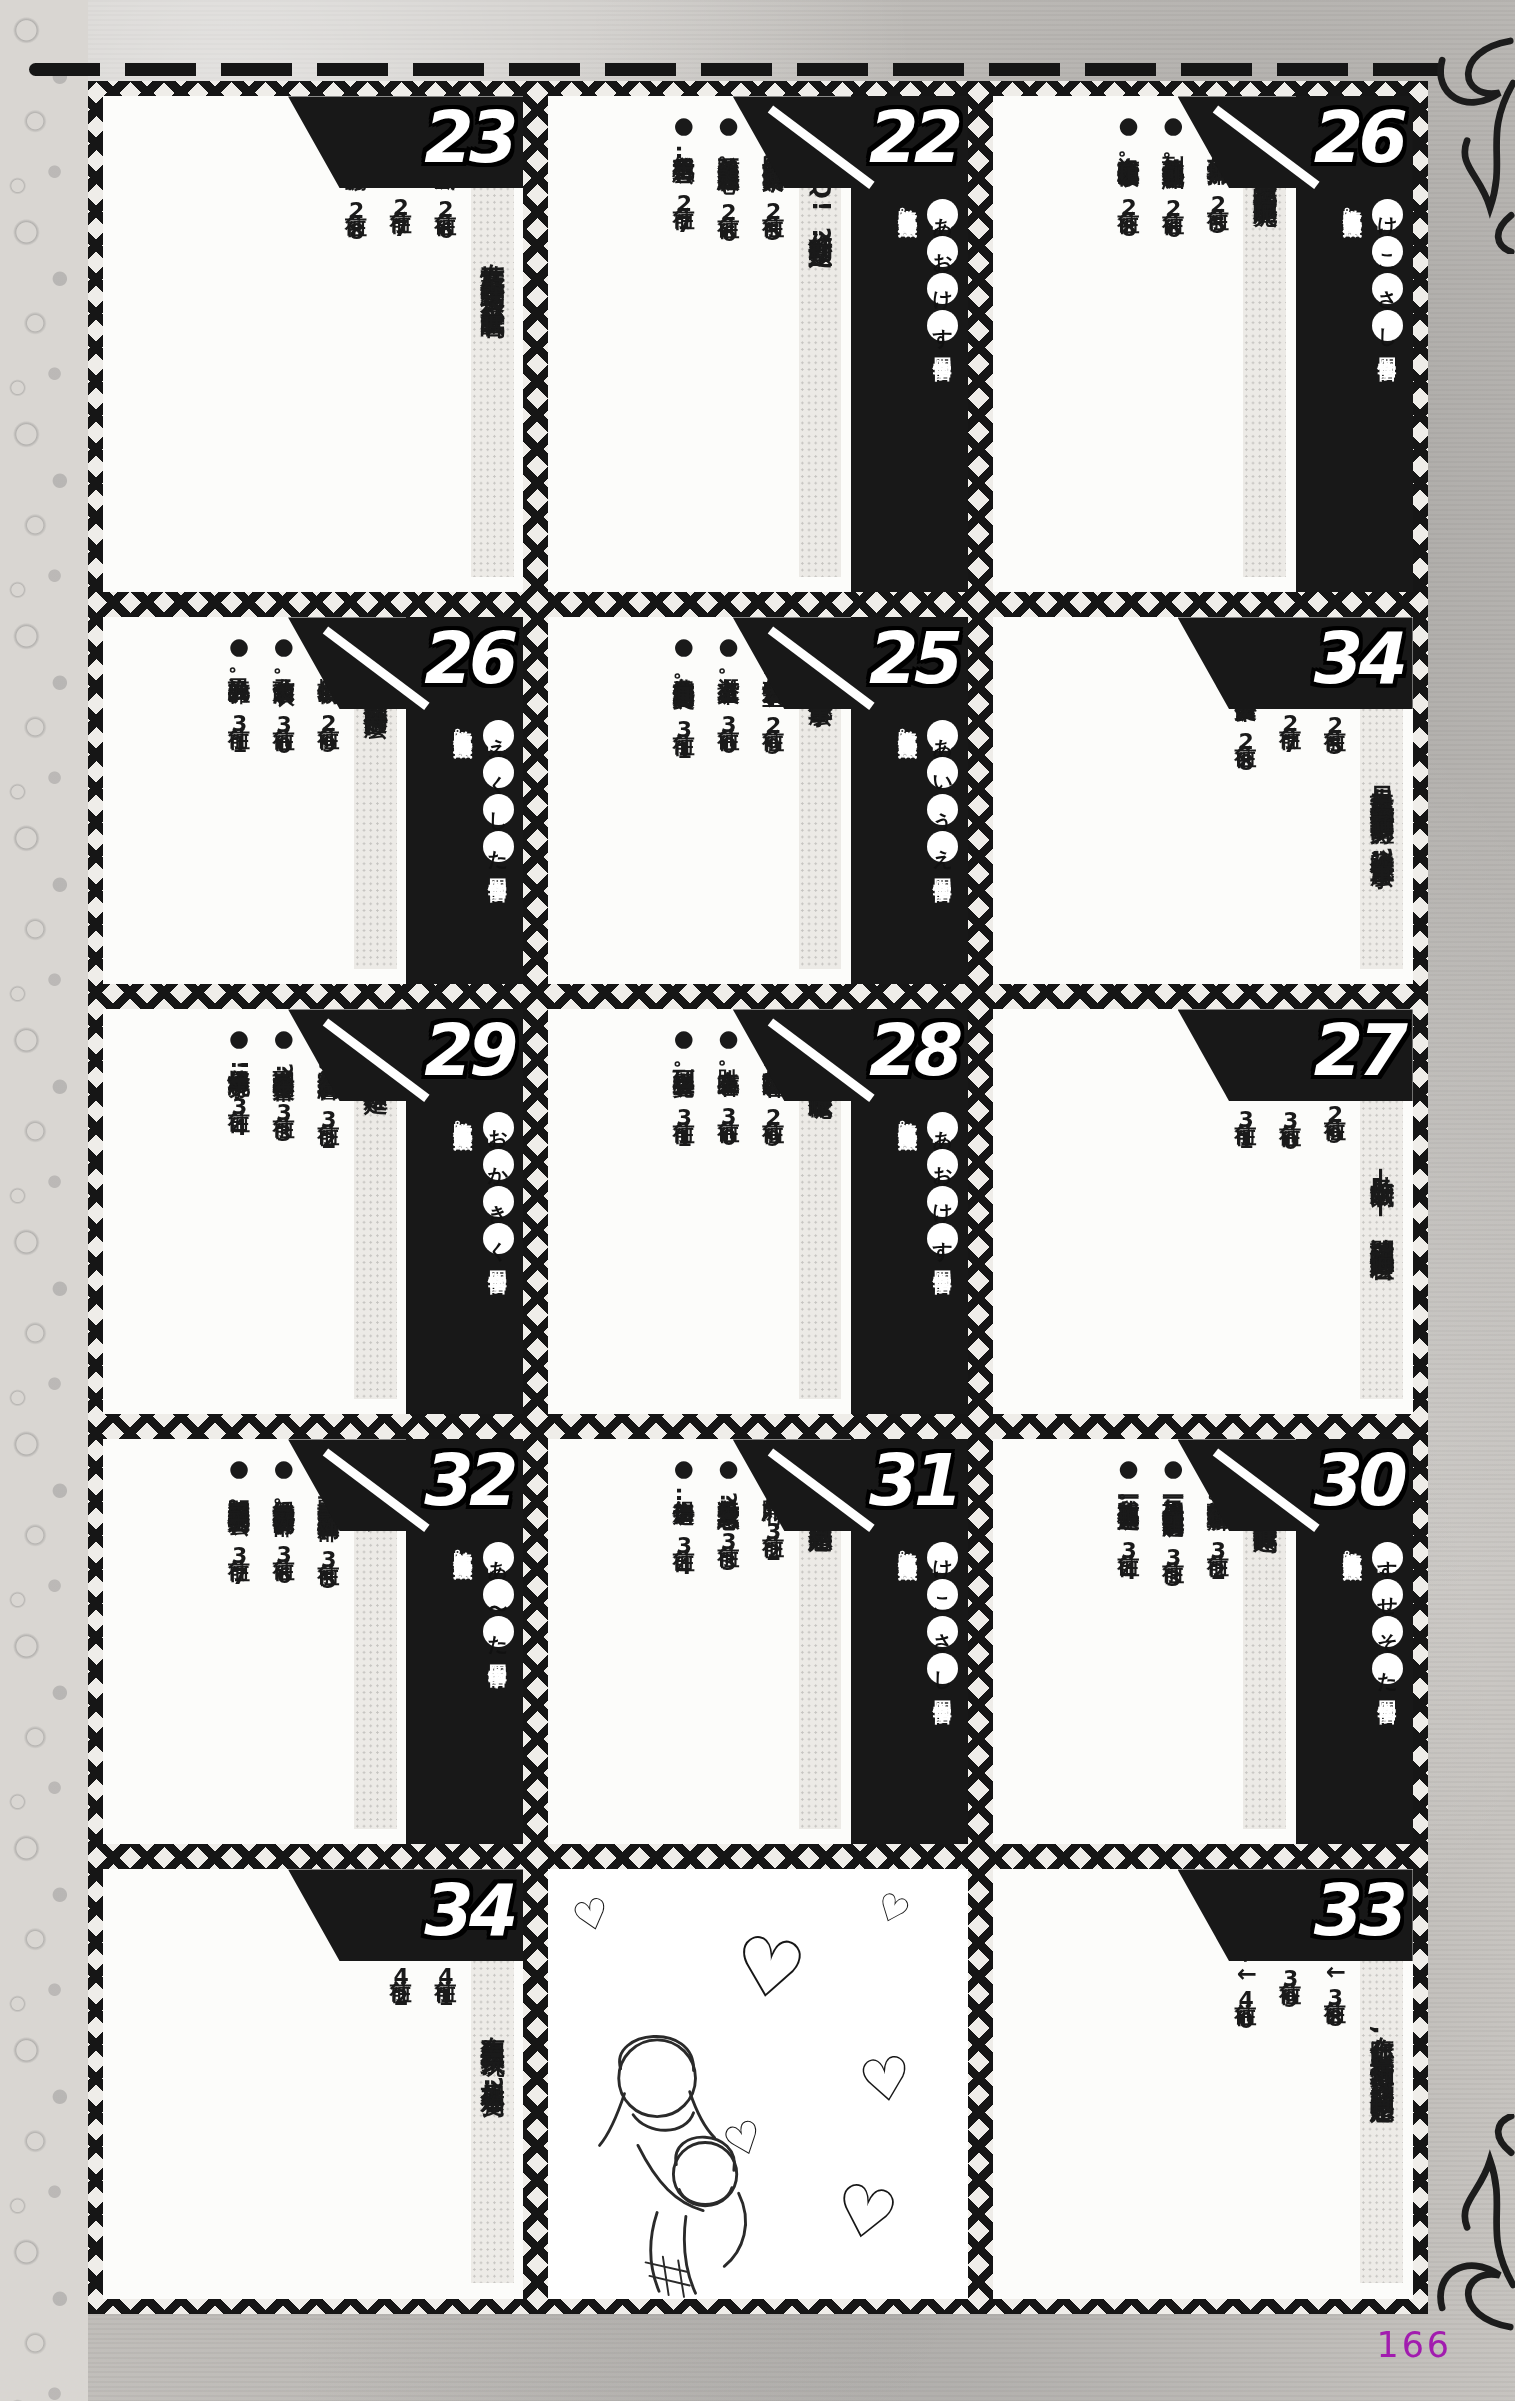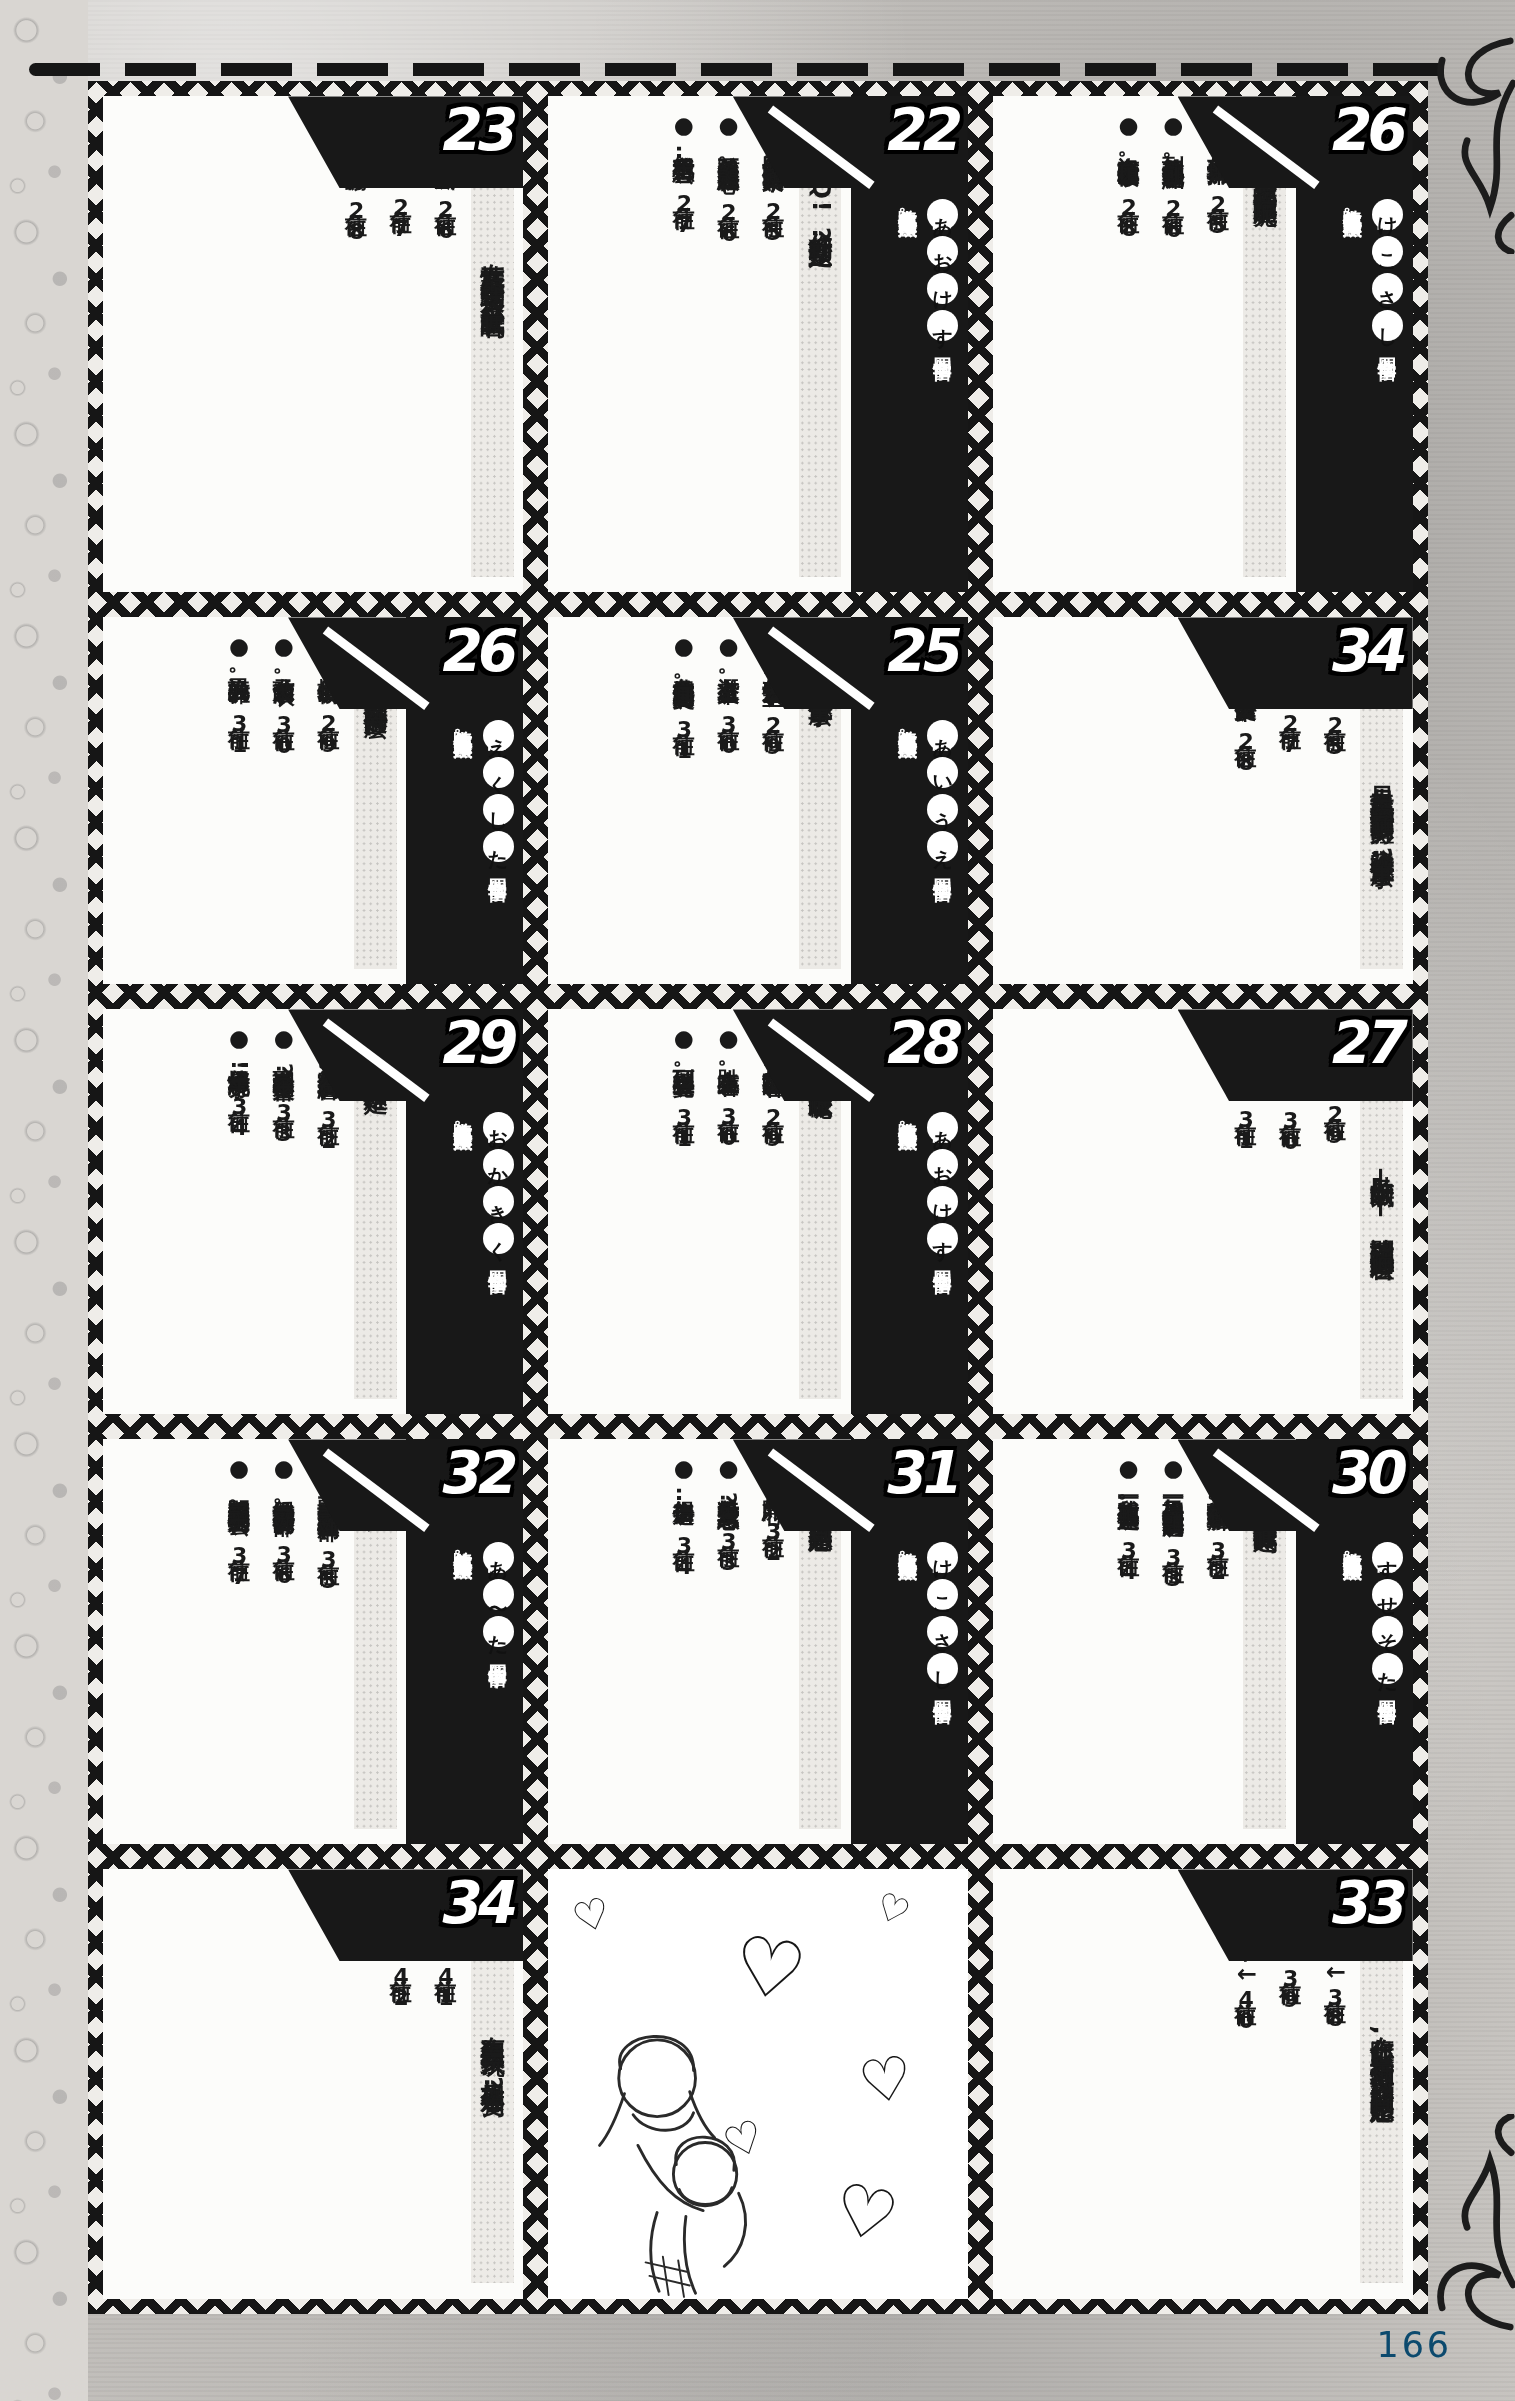--- a/index.html
+++ b/index.html
@@ -38,21 +38,21 @@
     background-image:
       repeating-linear-gradient(45deg, #161616 0 8.6px, transparent 8.6px 24px),
       repeating-linear-gradient(-45deg, #161616 0 8.6px, transparent 8.6px 24px);
   }
   .grid{display:grid;width:100%;height:100%;grid-template-columns:1fr 1fr 1fr;
         grid-template-rows:496px 367px 405px 405px 1fr;gap:25px;}
   .panel{position:relative;background:#fcfcfa;overflow:hidden;}
   
   .pnum{
     position:absolute;top:0px;right:9.6px;z-index:4;font-style:italic;
-    font-size:58px;font-weight:900;letter-spacing:-4.8px;color:#fff;
+    font-size:71px;font-weight:900;letter-spacing:-4.8px;color:#fff;
     text-shadow:3.8px 3.8px 0 #000,-3.8px -3.8px 0 #000,3.8px -3.8px 0 #000,-3.8px 3.8px 0 #000,
                 3.8px 0 0 #000,-3.8px 0 0 #000,0 3.8px 0 #000,0 -3.8px 0 #000;
   }
   .num-back{position:absolute;top:0;right:0;width:235px;height:92px;background:#181818;z-index:2;
     clip-path:polygon(0 0,100% 0,100% 100%,22% 100%);}
   .slash{position:absolute;top:85px;right:96px;width:127px;height:8.6px;background:#fff;
     transform:rotate(37deg);transform-origin:right center;z-index:3;}
   
   .banner-strip{
     position:absolute;top:0;right:0;bottom:0;width:117px;background:#181818;z-index:1;
@@ -94,21 +94,21 @@
   .h2{left:44%;top:14%;font-size:81px;transform:rotate(9deg);}
   .h3{left:78%;top:5%;font-size:37px;transform:rotate(22deg);}
   .h4{left:74%;top:42%;font-size:60px;transform:rotate(-9deg);}
   .h5{left:42%;top:58%;font-size:44px;transform:rotate(-21deg);}
   .h6{left:68%;top:72%;font-size:71px;transform:rotate(12deg);}
   .girls{position:absolute;left:-5.8px;bottom:0;}
   
   .corner{position:absolute;right:0;z-index:5;}
   .corner.tr{top:33px;}
   .corner.br{bottom:67px;transform:scaleY(-1);}
-  .pageno{position:absolute;right:63px;bottom:37px;font-size:35px;letter-spacing:2.9px;color:#0c4a6e;}
+  .pageno{position:absolute;right:63px;bottom:37px;font-size:35px;letter-spacing:2.9px;color:#a21caf;}
 </style>
 </head>
 <body>
 
 <div class="floral"></div>
 <div class="top-rule"></div>
 
 <svg class="corner tr" width="115" height="221" viewBox="0 0 120 230">
   <path d="M115 8 C 55 18, 62 70, 104 62 C 70 86, 34 64, 44 28 M 118 52 C 86 108, 112 130, 94 182 C 84 148, 60 138, 70 112 M 116 190 C 96 206, 100 222, 116 228" stroke="#1c1c1c" stroke-width="7" fill="none" stroke-linecap="round"></path>
 </svg>

